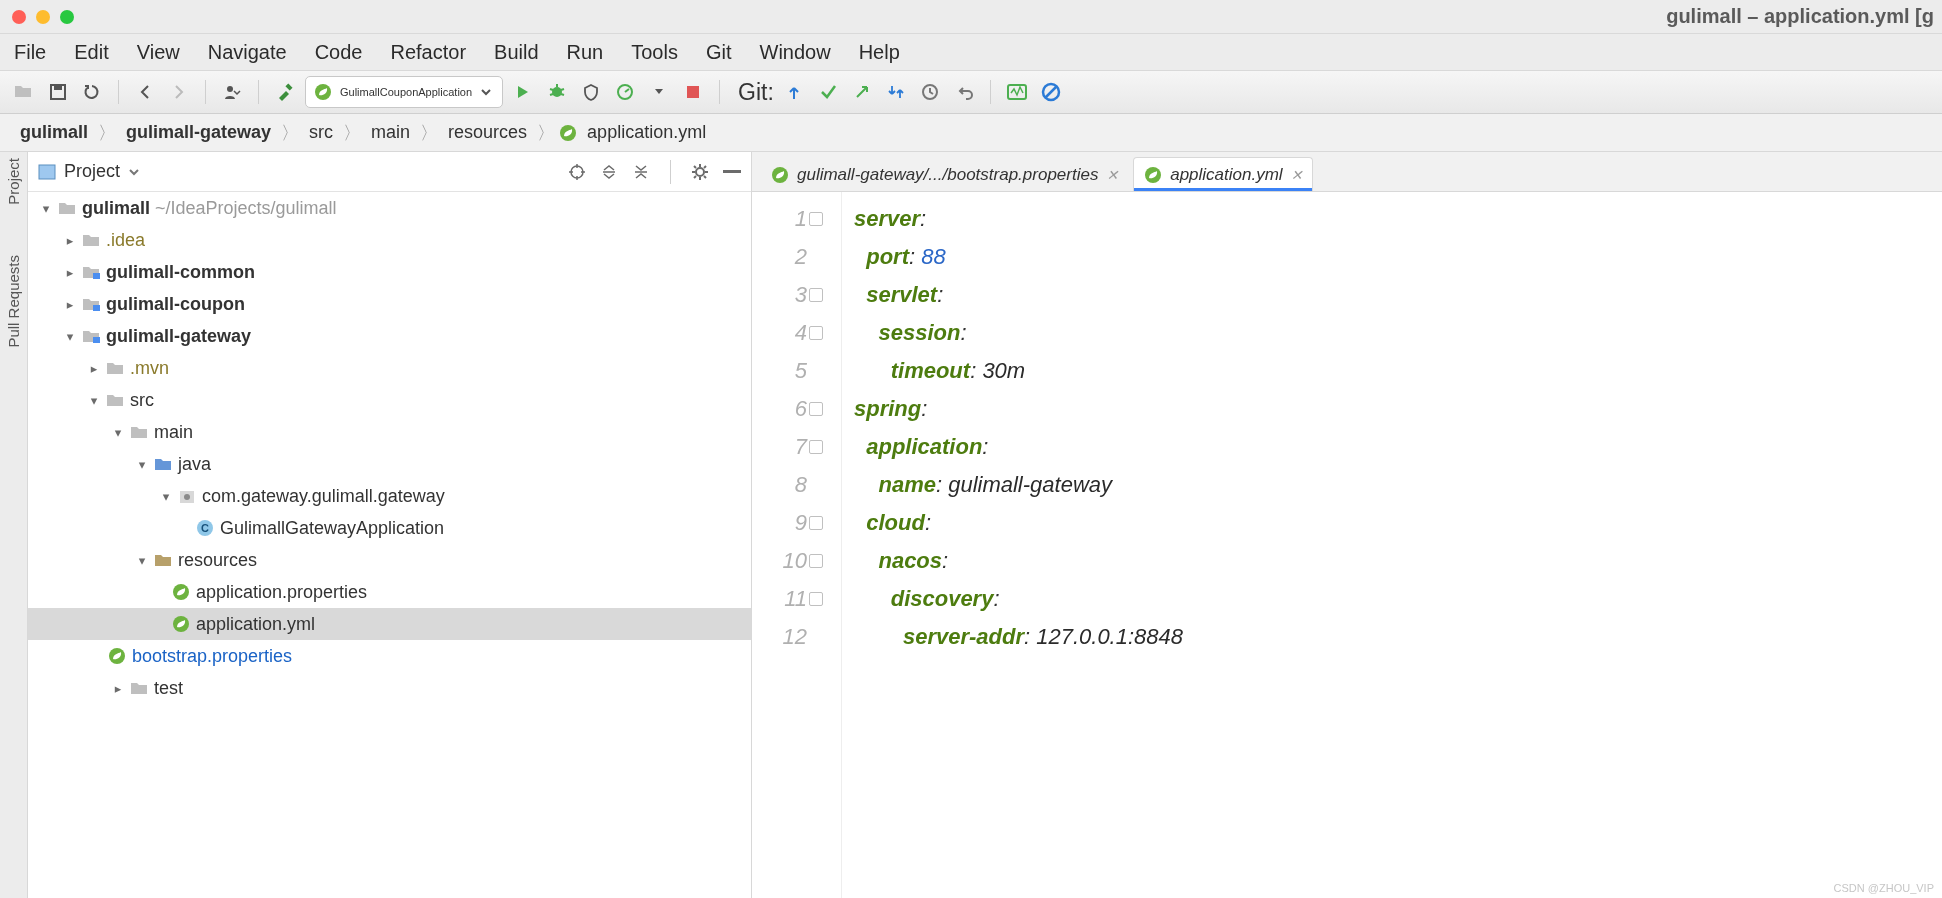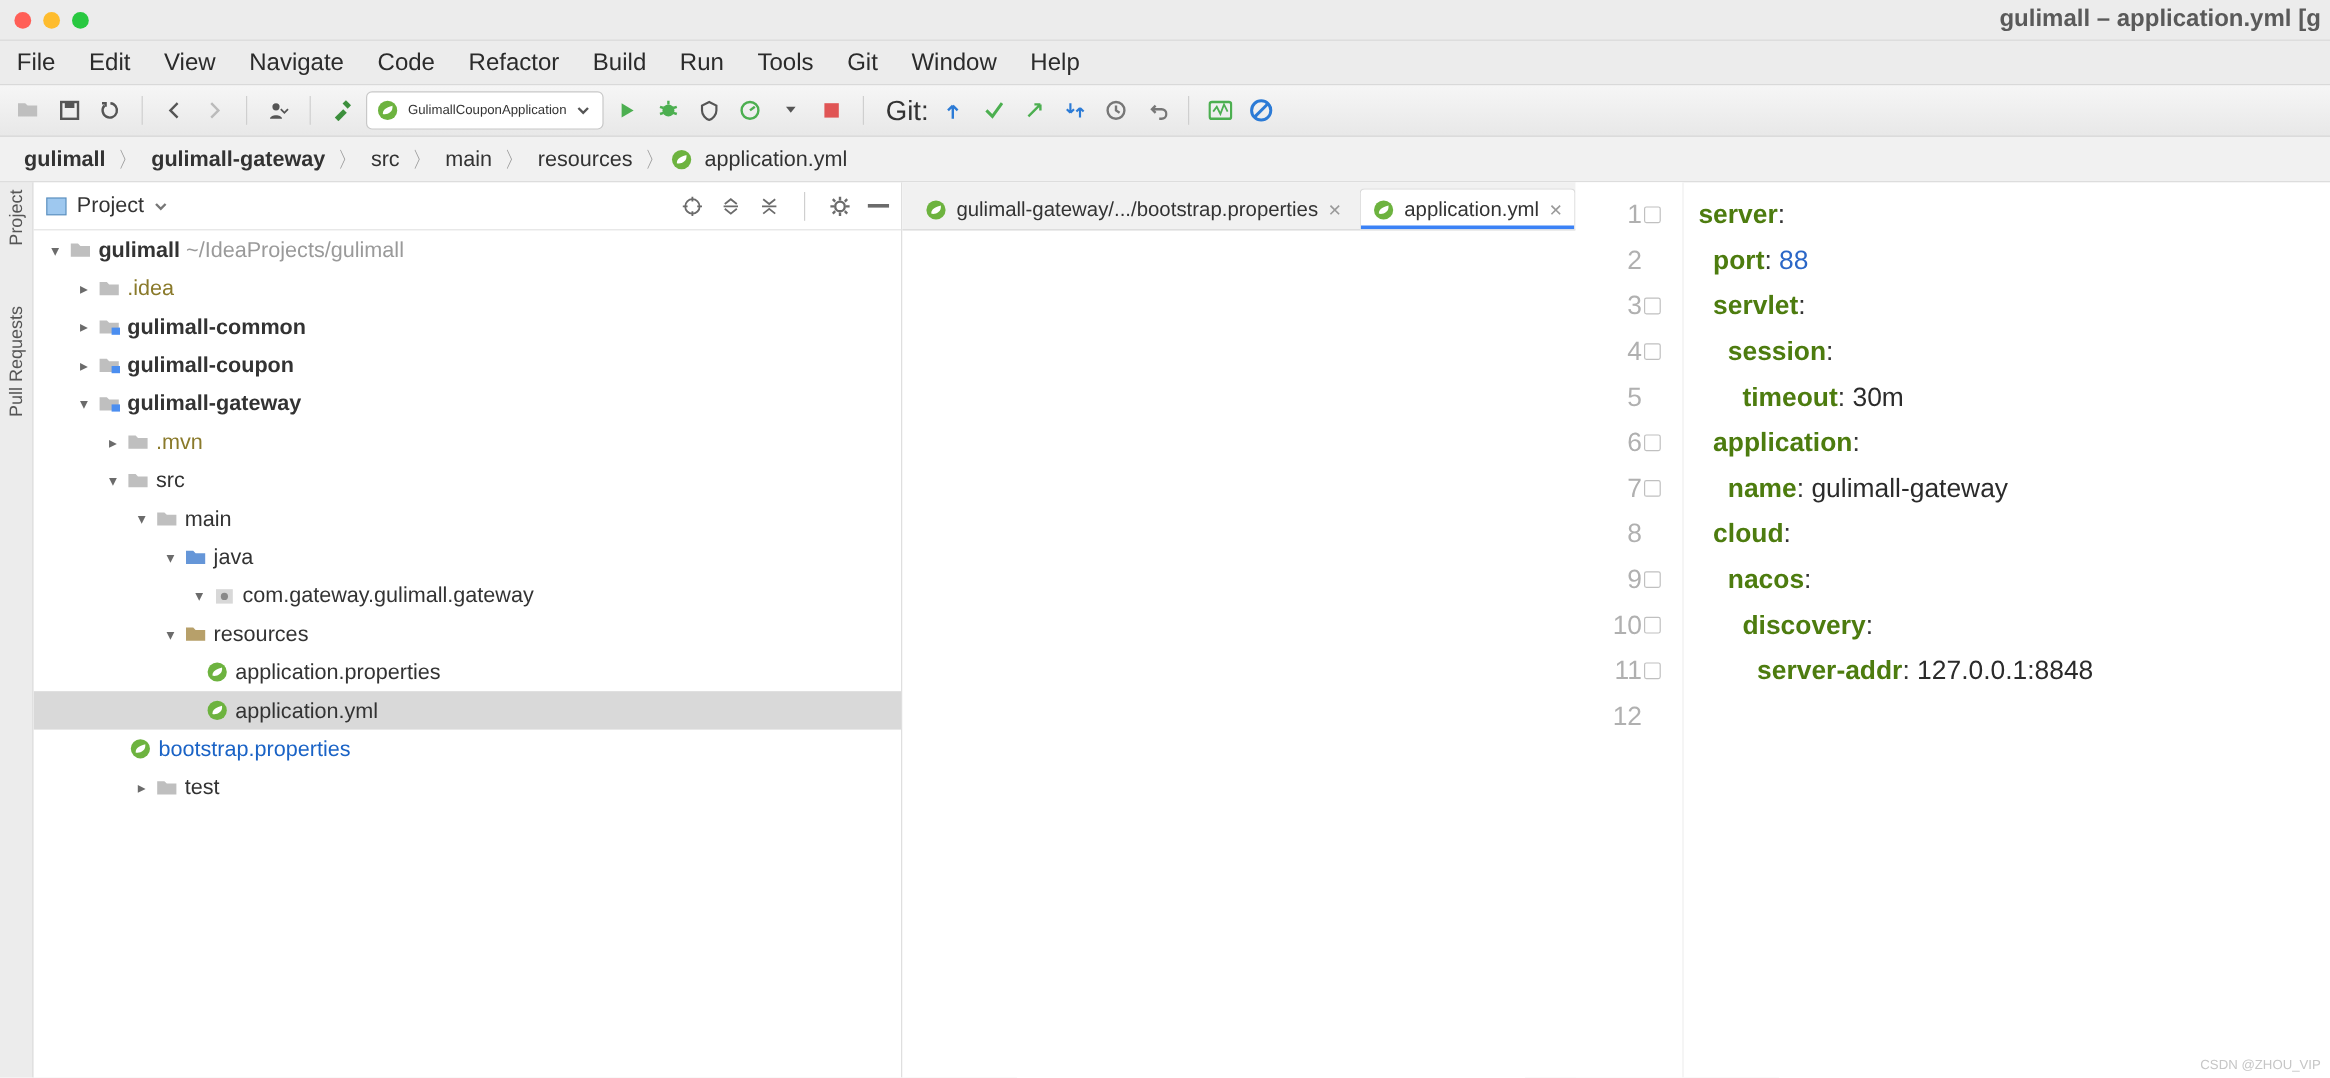--- a/index.html
+++ b/index.html
@@ -43,21 +43,21 @@
 .node { display: flex; align-items: center; height: 32px; gap: 6px; }
 .node.selected { background: #d9d9d9; }
 .arrow { width: 12px; text-align: center; color: #6b6b6b; font-size: 13px; }
 .node .lbl { font-size: 18px; white-space: nowrap; }
 .node .lbl b { font-weight: 700; }
 .lbl .muted { color: #9a9a9a; font-weight: 400; }
 .lbl.blue { color: #1a63c6; }
 .lbl.olive { color: #8a7a2b; }
 
 
-.editor { flex: 1; display: flex; flex-direction: row; background: #fff; }
+.editor { flex: 1; display: flex; flex-direction: column; background: #fff; font-style: italic; }
 .etabs { height: 40px; display: flex; align-items: flex-end; border-bottom: 1px solid #d8d8d8; background: #f1f1f1; padding-left: 8px; gap: 4px; }
 .etab { height: 34px; display: flex; align-items: center; gap: 8px; padding: 0 10px; font-size: 17px; border: 1px solid transparent; border-bottom: none; border-radius: 4px 4px 0 0; }
 .etab.active { background: #fff; border-color: #d8d8d8; box-shadow: inset 0 -3px 0 #3b82f6; }
 .etab .close { color: #9a9a9a; font-size: 14px; }
 
 .code { display: flex; flex: 1; font-family: "Menlo", "Consolas", monospace; font-size: 22px; }
 .gutter { width: 90px; background: #fff; color: #b0b0b0; text-align: right; padding: 8px 34px 8px 0; border-right: 1px solid #eee; position: relative; }
 .gutter .ln { height: 38px; line-height: 38px; position: relative; }
 .fold { position: absolute; right: -16px; top: 12px; width: 14px; height: 14px; border: 1px solid #c0c0c0; background: #fff; border-radius: 2px; }
 .codelines { padding: 8px 0 8px 12px; }
@@ -410,20 +410,26 @@
           </svg>
           <span class="lbl">java</span>
         </div>
       <div class="node" style="padding-left:132px">
           <span class="arrow">▾</span>
           <svg class="folder-ico" viewBox="0 0 18 16">
             <use href="#pkg"></use>
           </svg>
           <span class="lbl">com.gateway.gulimall.gateway</span>
         </div>
+      <div class="node" style="padding-left:168px">
+          <svg width="18" height="18" viewBox="0 0 18 18">
+            <use href="#class"></use>
+          </svg>
+          <span class="lbl">GulimallGatewayApplication</span>
+        </div>
       <div class="node" style="padding-left:108px">
           <span class="arrow">▾</span>
           <svg class="folder-ico" viewBox="0 0 18 16">
             <use href="#folder-olive"></use>
           </svg>
           <span class="lbl">resources</span>
         </div>
       <div class="node" style="padding-left:144px">
           <svg class="spring-ico" viewBox="0 0 18 18">
             <use href="#spring-leaf"></use>
@@ -483,20 +489,21 @@
           <div class="ln">10<div class="fold"></div></div>
           <div class="ln">11<div class="fold"></div></div>
           <div class="ln">12</div>
         </div>
       <div class="codelines">
           <div class="cl"><span class="k">server</span>:</div>
           <div class="cl">  <span class="k">port</span>: <span class="n">88</span></div>
           <div class="cl">  <span class="k">servlet</span>:</div>
           <div class="cl">    <span class="k">session</span>:</div>
           <div class="cl">      <span class="k">timeout</span>: <span class="v">30m</span></div>
+          <div class="cl"><span class="k">spring</span>:</div>
           <div class="cl">  <span class="k">application</span>:</div>
           <div class="cl">    <span class="k">name</span>: <span class="v">gulimall-gateway</span></div>
           <div class="cl">  <span class="k">cloud</span>:</div>
           <div class="cl">    <span class="k">nacos</span>:</div>
           <div class="cl">      <span class="k">discovery</span>:</div>
           <div class="cl">        <span class="k">server-addr</span>: <span class="v">127.0.0.1:8848</span></div>
         </div>
     </div>
   </div>
 </div>

